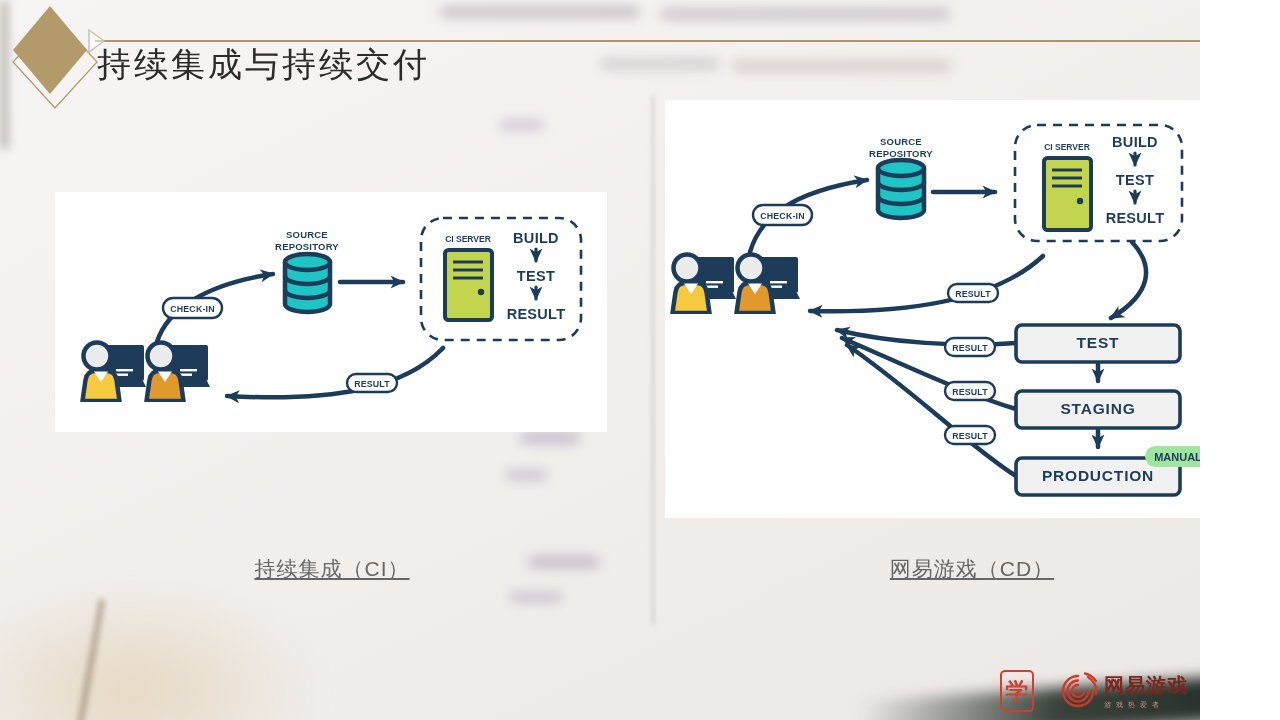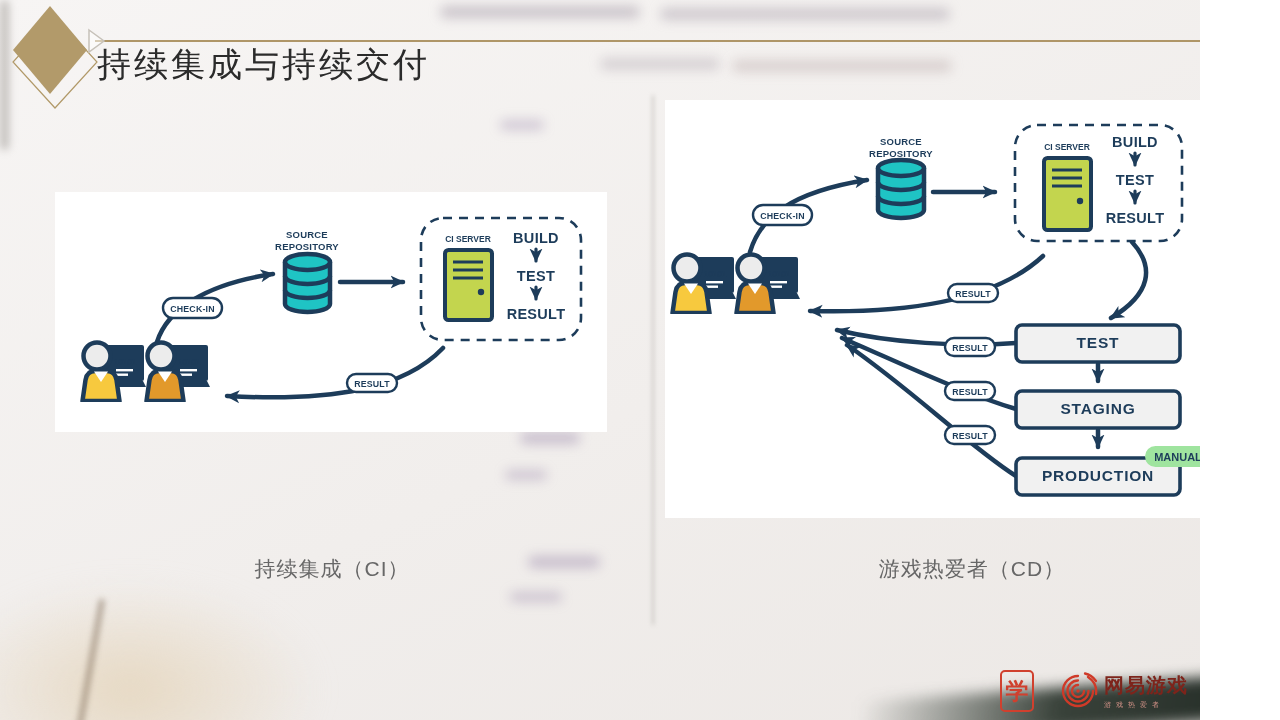--- a/index.html
+++ b/index.html
@@ -33,21 +33,21 @@
   .big { font-size:14.5px; font-weight:bold; text-anchor:middle; letter-spacing:.3px; }
   .srv { font-size:8.5px; font-weight:bold; text-anchor:middle; }
   .stage { fill:#f1f1f1; stroke:#1d3c5a; stroke-width:3.6; }
   .stage-t { font-size:15.5px; font-weight:bold; text-anchor:middle; letter-spacing:.8px; }
   .manual-t { font-size:11px; font-weight:bold; text-anchor:middle; }
   .cyl { fill:#1fc4c4; stroke:#1d3c5a; stroke-width:4.5; }
   .cyl-arc { fill:none; stroke:#1d3c5a; stroke-width:4.5; }
   .server { fill:#c3d54e; stroke:#1d3c5a; stroke-width:4; }
   
   .caption { position:absolute; top:555px; width:300px; text-align:center;
-    color:#676767; font-size:21px; letter-spacing:1px; }
+    color:#676767; font-size:21px; letter-spacing:1px;text-decoration:underline; }
   #caption-ci { left:182px; }
   #caption-cd { left:822px; }
   
   .footer { position:absolute; right:12px; bottom:8px; display:flex; gap:24px; align-items:center; }
   .academy { display:flex; gap:8px; align-items:center; }
   .seal { width:30px; height:38px; border:2.5px solid #d0402e; border-radius:5px;
     display:flex; align-items:center; justify-content:center;
     color:#d0402e; font-family:"Liberation Serif",serif; font-size:23px; font-weight:bold; }
   .academy-names { display:flex; flex-direction:column; }
   .academy-cn { font-size:17px; color:#4f4a45; letter-spacing:2px; }
@@ -221,21 +221,21 @@
         <rect class="pill" x="280" y="326" width="50" height="18" rx="9"></rect>
         <text class="pill-t" x="305" y="338.5">RESULT</text>
       </g>
 
       <use href="#dev-figure" x="5" y="152" width="66" height="62" style="color:#f7c93e"></use>
       <use href="#dev-figure" x="69" y="152" width="66" height="62" style="color:#e2992b"></use>
     </svg>
   </div>
 
   <div class="caption" id="caption-ci">持续集成（CI）</div>
-  <div class="caption" id="caption-cd">游戏热爱者（CD）</div>
+  <div class="caption" id="caption-cd">网易游戏（CD）</div>
 
   <div class="footer">
     <div class="academy">
       <div class="seal">
         <span>学</span>
       </div>
     </div>
     <div class="netease">
       <svg width="40" height="40" viewBox="0 0 40 40">
         <g fill="none" stroke="#cf3a28" stroke-width="2.3" stroke-linecap="round">

